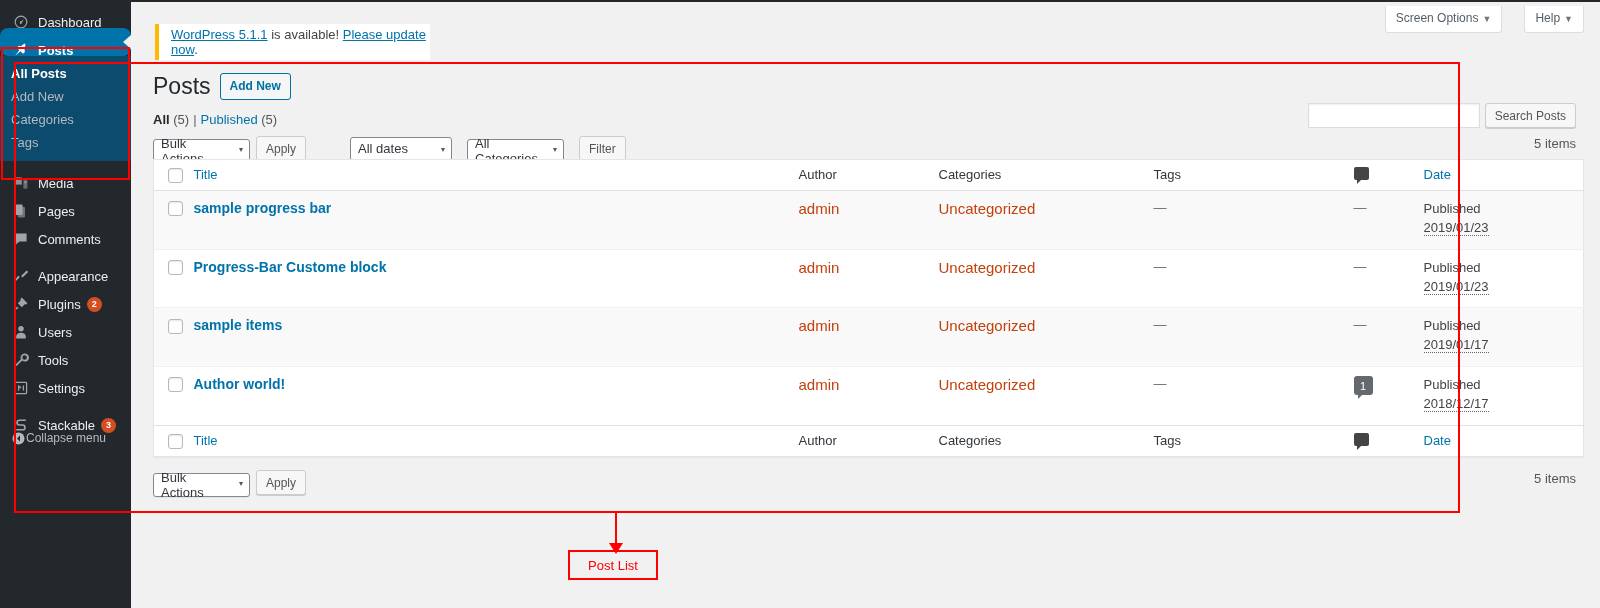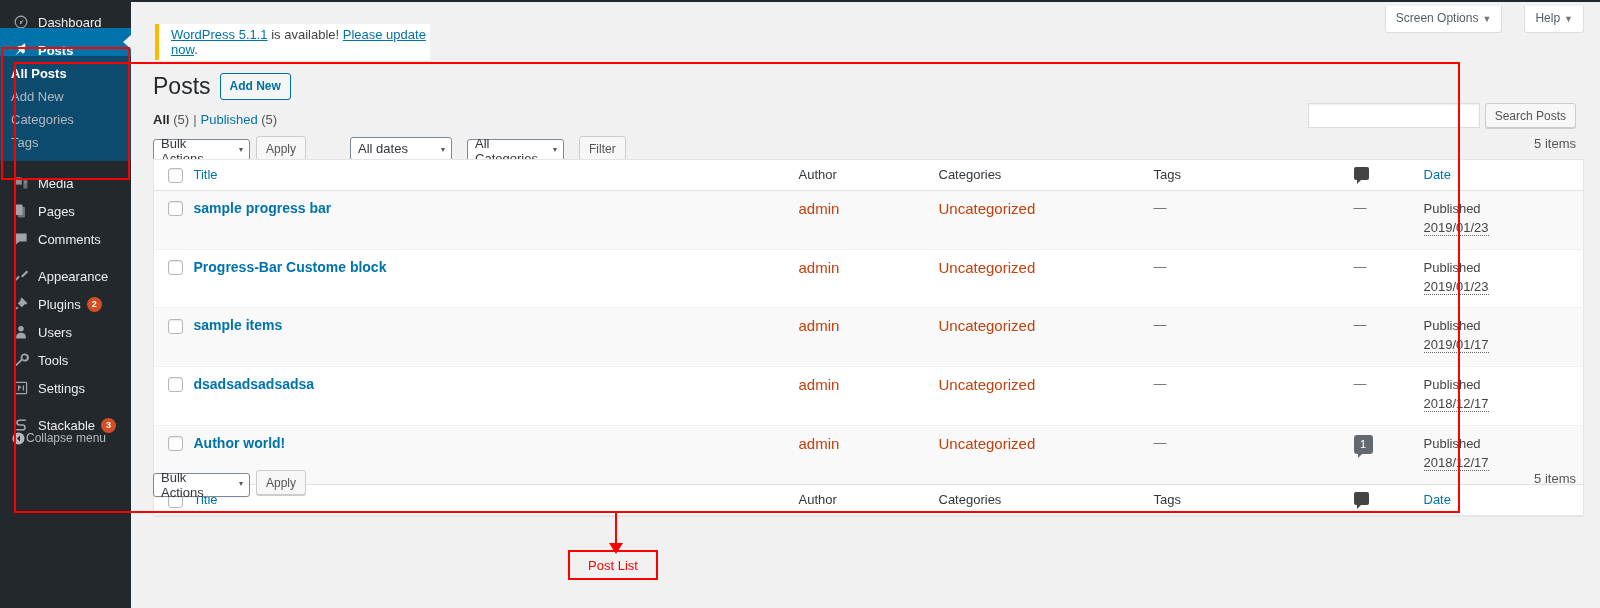--- a/index.html
+++ b/index.html
@@ -22,20 +22,21 @@
     color: #eee;
     font-size: 13px;
   }
   .menu-top {
     display: flex; align-items: center;
     height: 28px;
     padding: 16px 0 0 11px;
     color: #eee;
     cursor: pointer;
     position: relative;
+    border-radius: 8px;
   }
   .menu-top .mico {
     width: 20px; flex: 0 0 20px;
     display: flex; align-items: center; justify-content: center;
     color: #a0a5aa;
     margin-right: 7px;
   }
   .menu-top .mlabel { white-space: nowrap; font-size: 13px; }
   .menu-top.current {
     background: #0073aa; color: #fff; font-weight: 600;
@@ -598,32 +599,20 @@
           <td class="col-author"><a class="lnk">admin</a></td>
           <td class="col-categories"><a class="lnk">Uncategorized</a></td>
           <td class="col-tags"><span class="dash">—</span></td>
           <td class="col-comments"><span class="dash">—</span></td>
           <td class="col-date">
             <div class="date-cell"><span>Published</span><br>
             <span class="abbr">2019/01/17</span></div>
           </td>
         </tr>
 
-        <tr>
-          <td class="col-cb"><span class="cbx"></span></td>
-          <td class="col-title"><a class="row-title">dsadsadsadsadsa</a></td>
-          <td class="col-author"><a class="lnk">admin</a></td>
-          <td class="col-categories"><a class="lnk">Uncategorized</a></td>
-          <td class="col-tags"><span class="dash">—</span></td>
-          <td class="col-comments"><span class="dash">—</span></td>
-          <td class="col-date">
-            <div class="date-cell"><span>Published</span><br>
-            <span class="abbr">2018/12/17</span></div>
-          </td>
-        </tr>
 
         <tr>
           <td class="col-cb"><span class="cbx"></span></td>
           <td class="col-title"><a class="row-title">Author world!</a></td>
           <td class="col-author"><a class="lnk">admin</a></td>
           <td class="col-categories"><a class="lnk">Uncategorized</a></td>
           <td class="col-tags"><span class="dash">—</span></td>
           <td class="col-comments">
             <span class="comment-count">1</span>
           </td>

